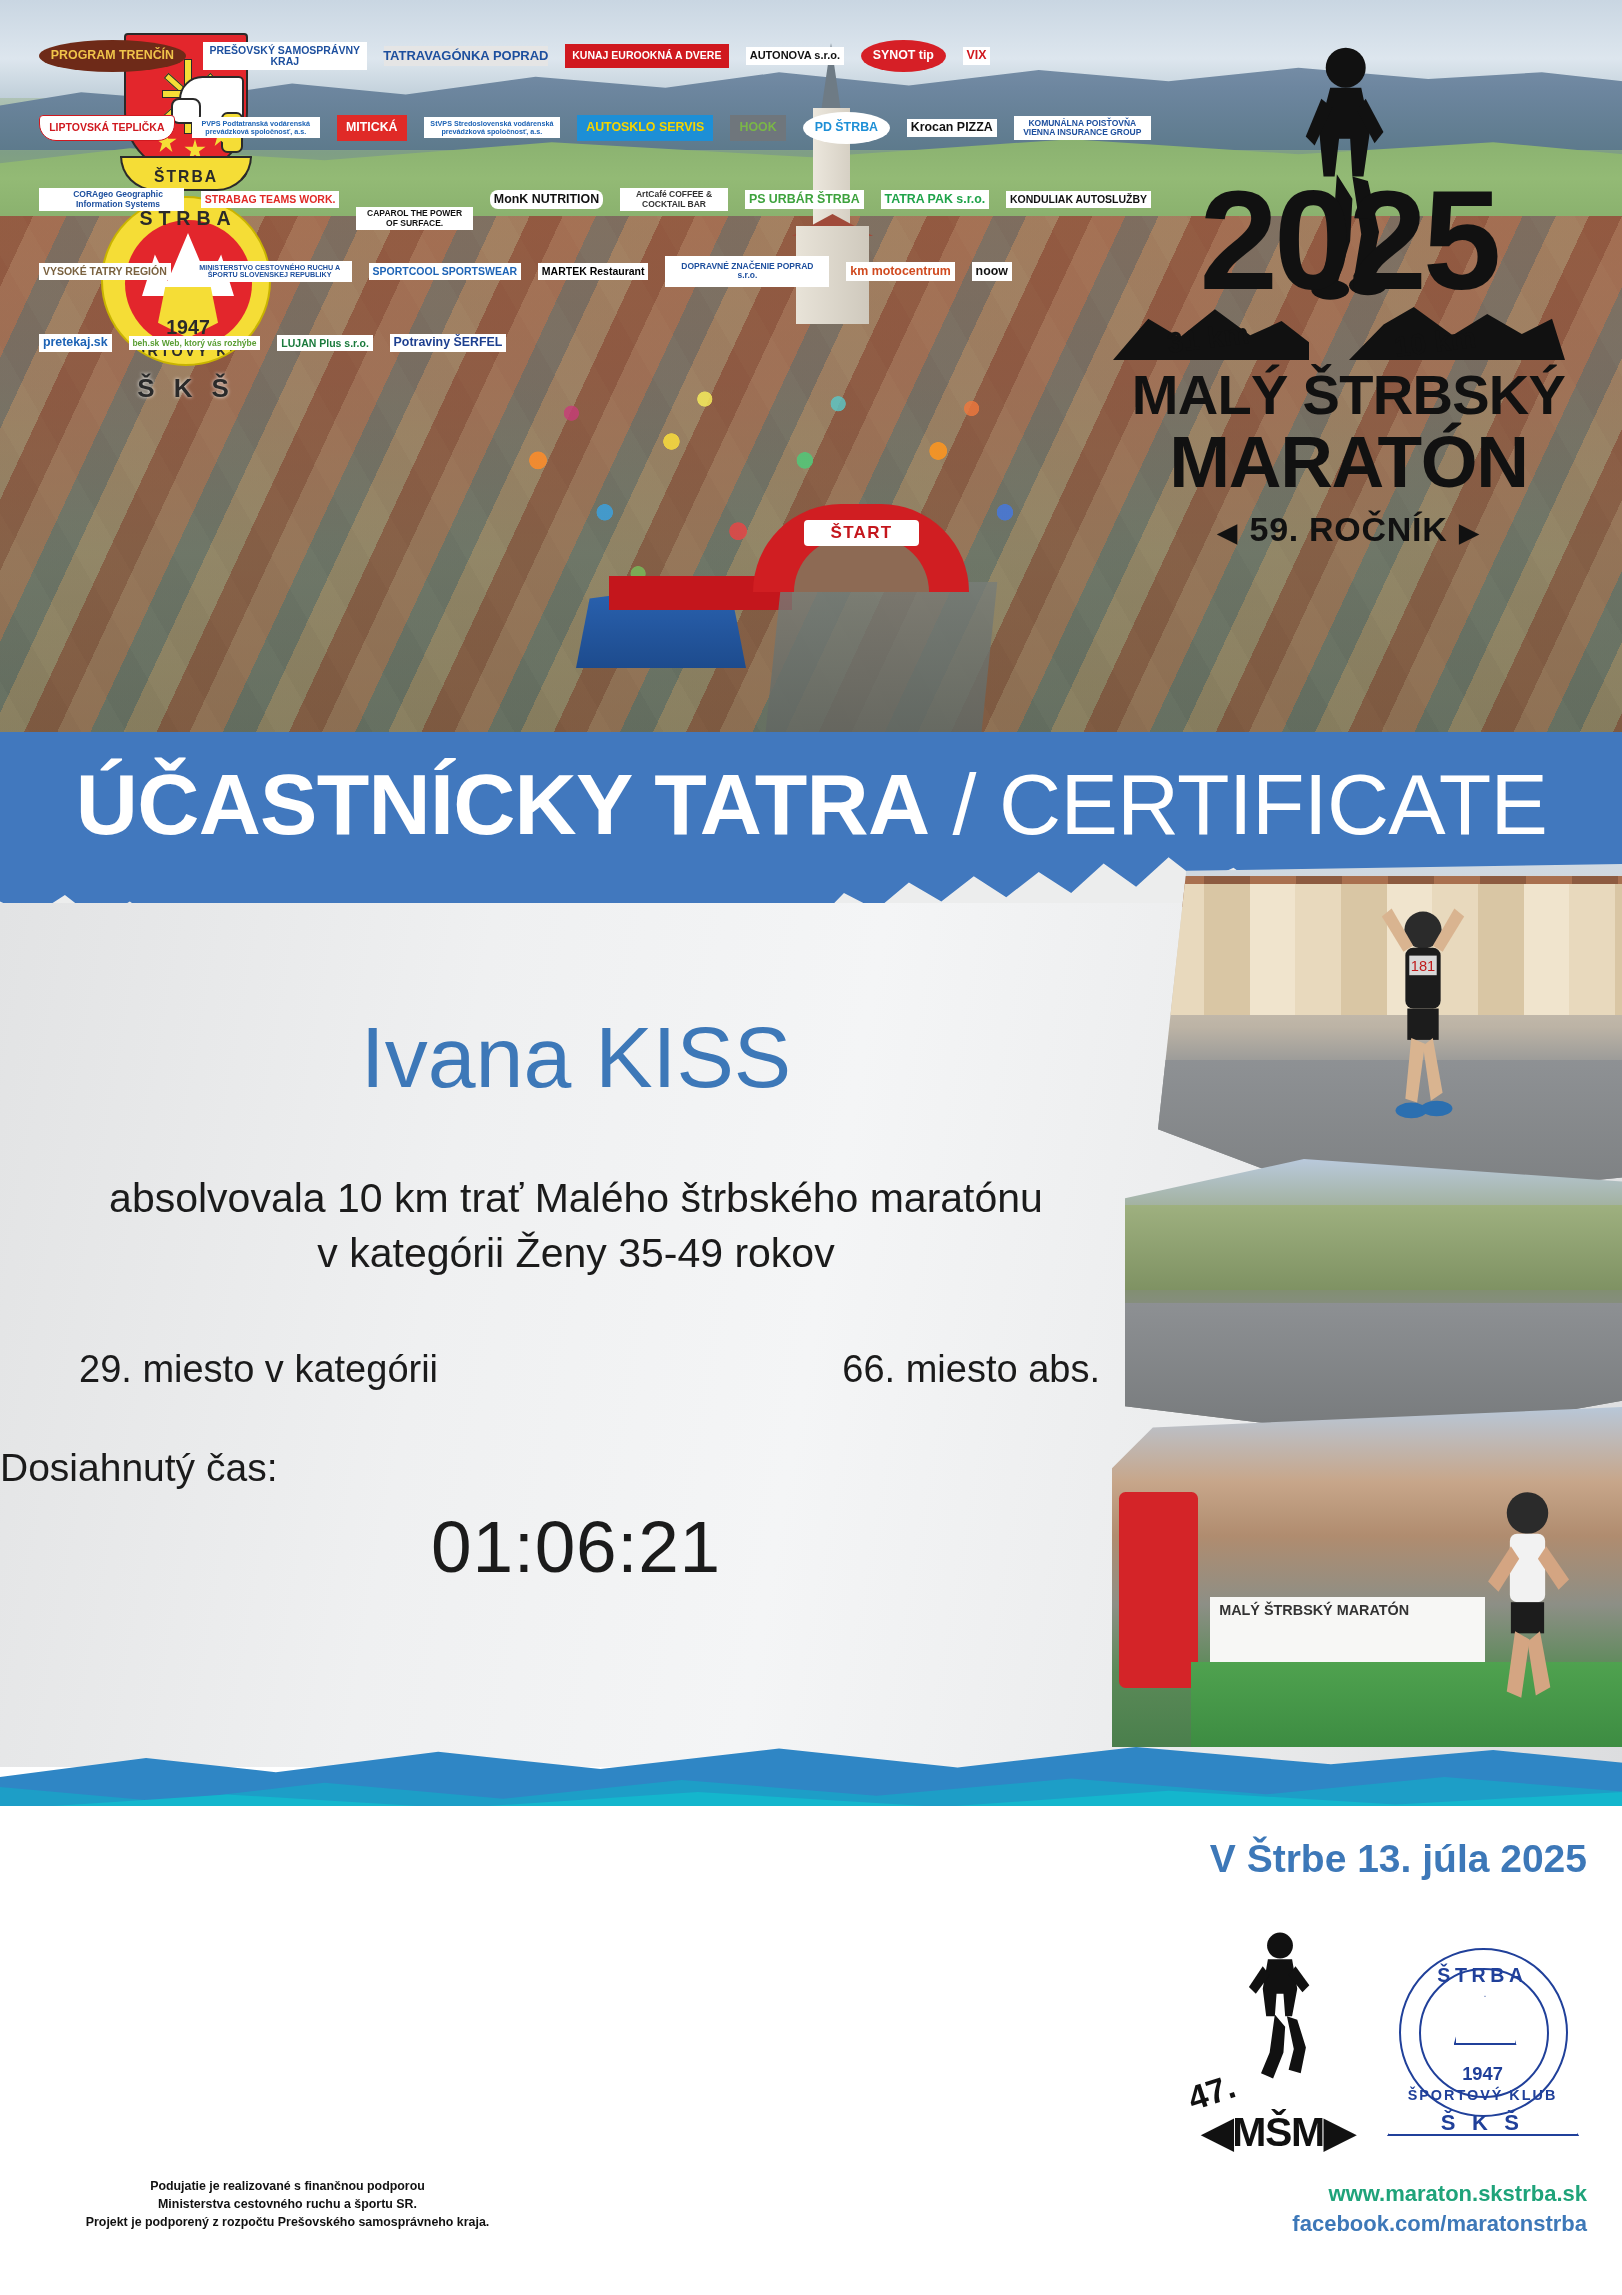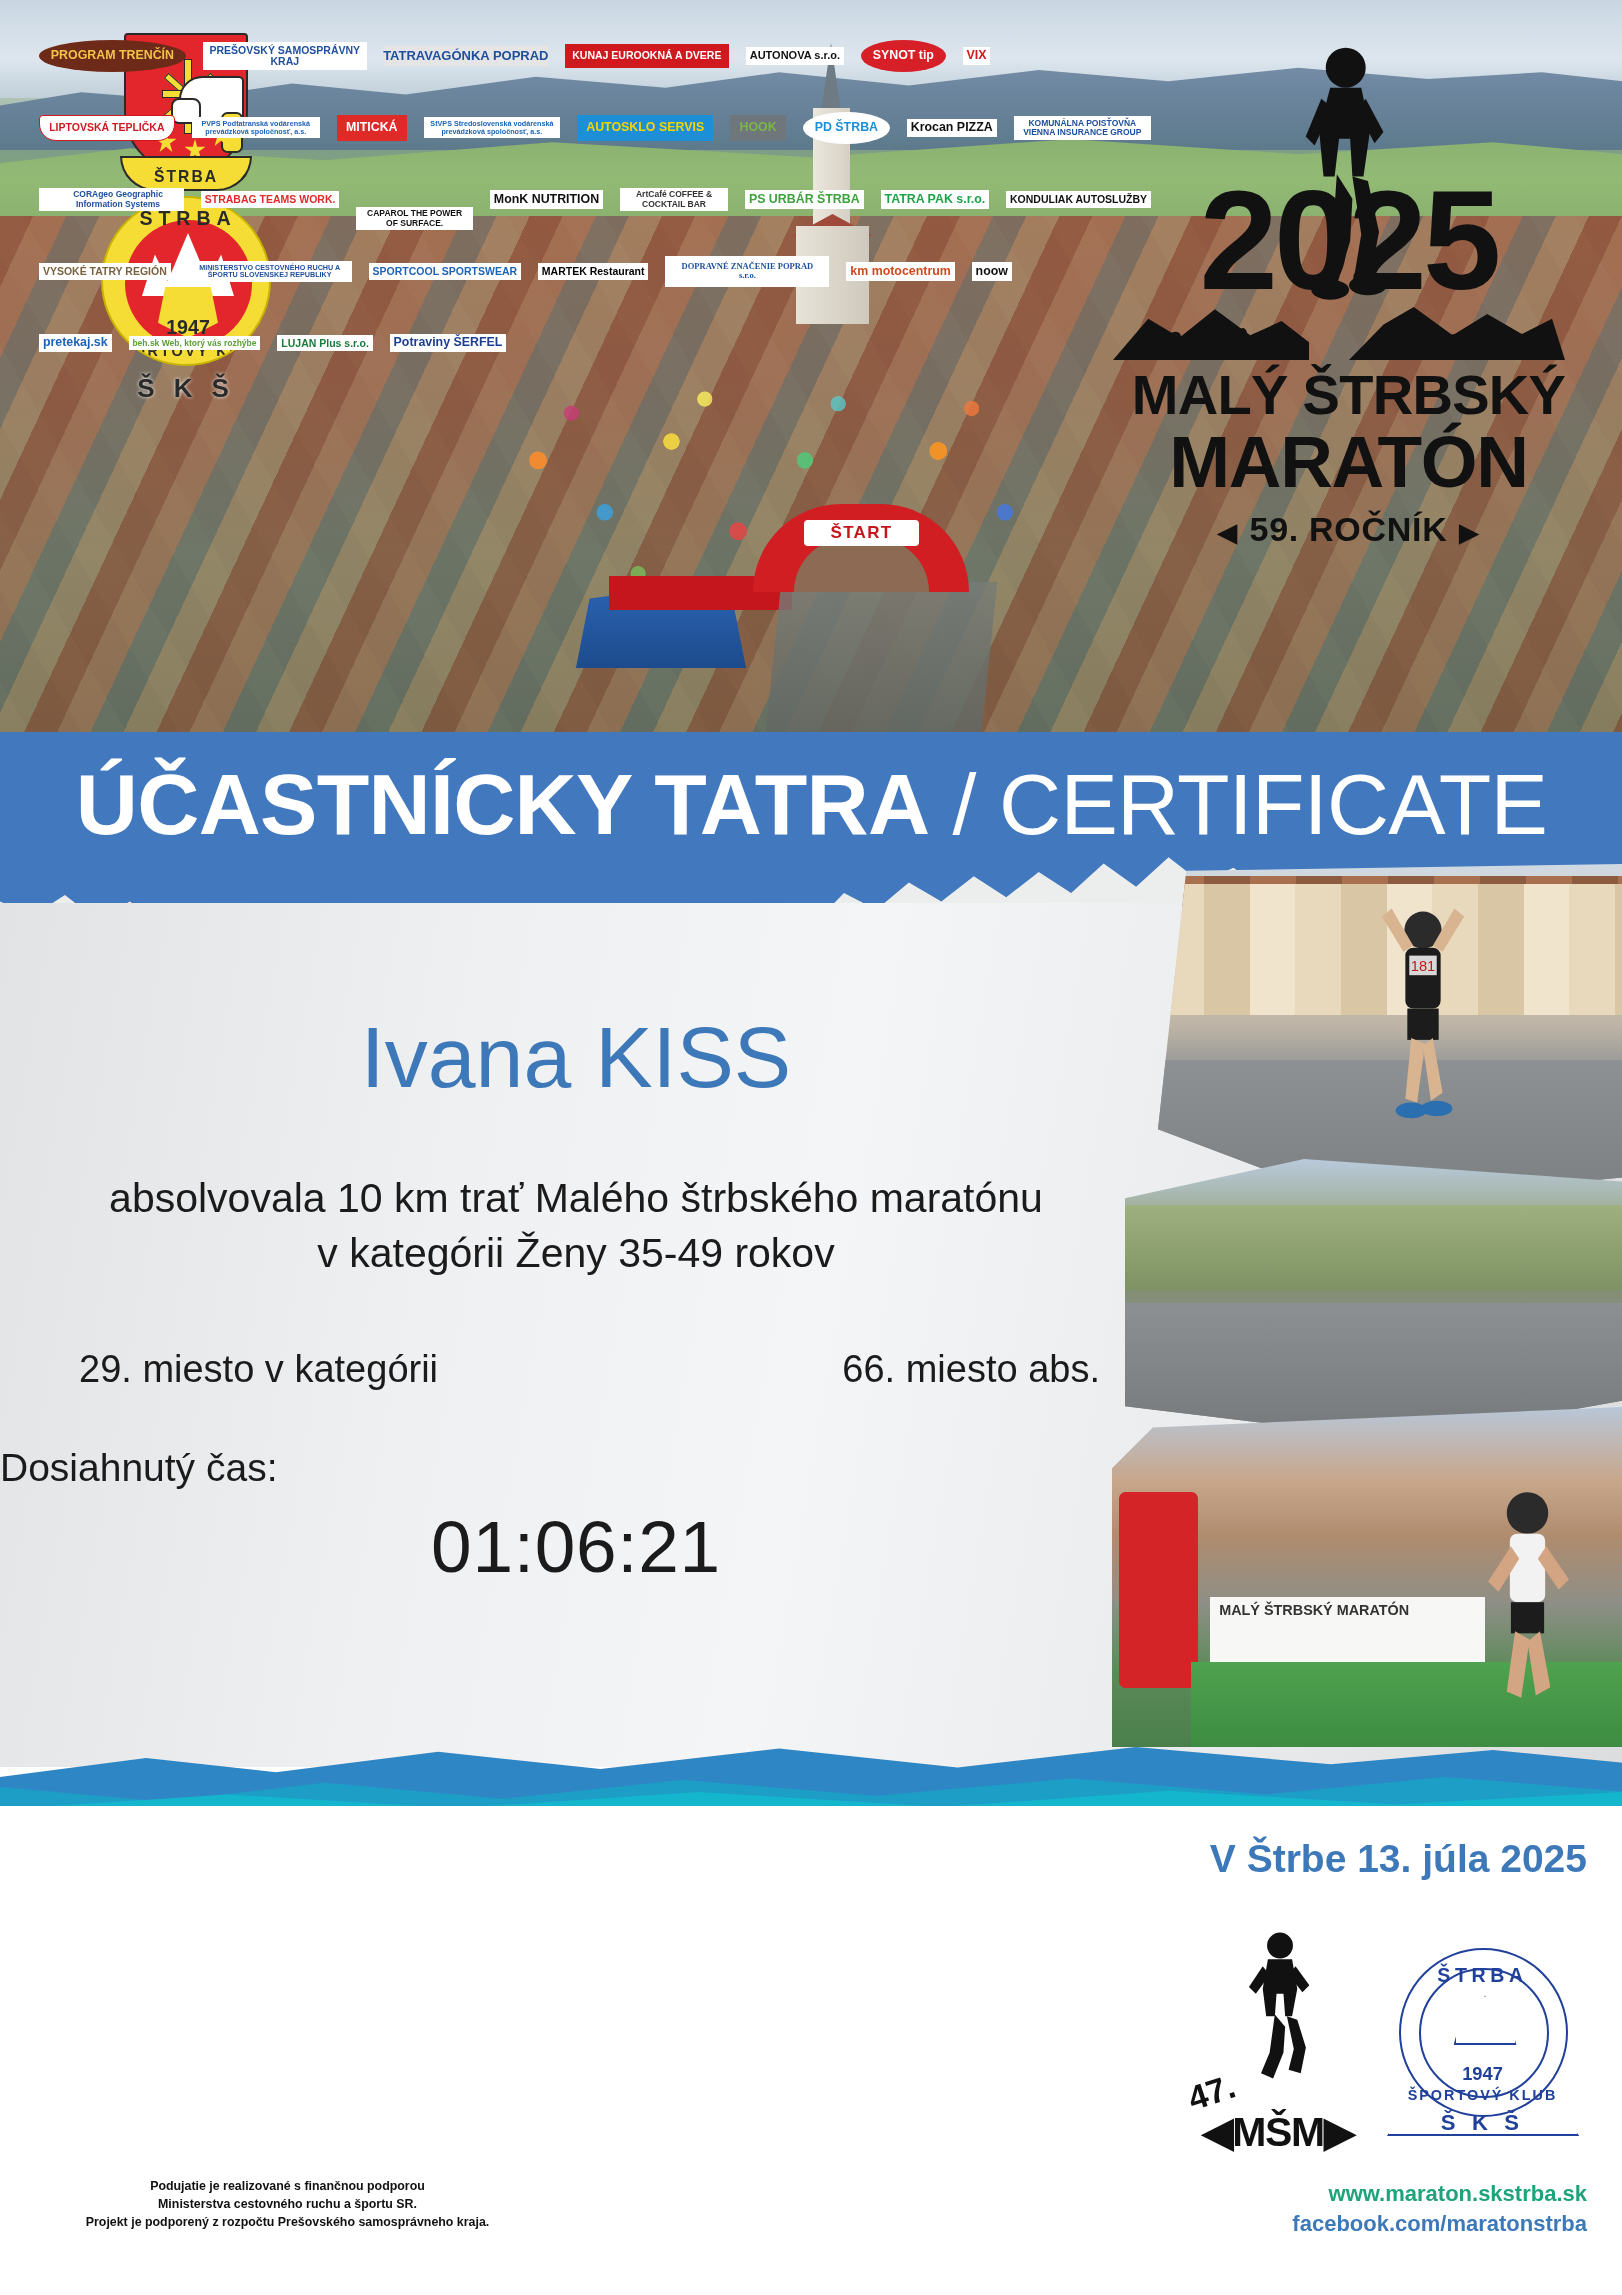--- a/index.html
+++ b/index.html
@@ -571,32 +571,32 @@
         <div class="slogo" style="color: rgb(245, 212, 0); background: rgb(29, 143, 214); padding: 6.5px 9.2px; border: none; font-size: 12.4px; white-space: nowrap; max-width: 164px;">AUTOSKLO SERVIS</div>
         <div class="slogo" style="color: rgb(122, 182, 72); background: rgb(111, 118, 124); padding: 6.5px 9.2px; border: none; font-size: 12.4px; white-space: nowrap; max-width: 164px;">HOOK</div>
         <div class="slogo" style="color: rgb(29, 143, 214); background: rgb(255, 255, 255); border-radius: 50%; padding: 9.2px 11.8px; font-size: 12.4px; white-space: nowrap; max-width: 164px;">PD ŠTRBA</div>
         <div class="slogo" style="color: rgb(17, 17, 17); background: rgb(255, 255, 255); font-size: 12.4px; white-space: nowrap; max-width: 164px;">Krocan PIZZA</div>
         <div class="slogo" style="color: rgb(29, 79, 158); background: rgb(255, 255, 255); font-size: 8.5px; white-space: normal; max-width: 164px;">KOMUNÁLNA POISŤOVŇA VIENNA INSURANCE GROUP</div>
       </div>
       <div class="srow">
         <div class="slogo" style="color: rgb(29, 79, 158); background: rgb(255, 255, 255); font-size: 8.5px; white-space: normal; max-width: 164px; padding-left: 17px;">CORAgeo Geographic Information Systems</div>
         <div class="slogo" style="color: rgb(224, 42, 39); background: rgb(255, 255, 255); font-size: 10.5px; white-space: nowrap; max-width: 164px;">STRABAG TEAMS WORK.</div>
         <div class="slogo" style="color: rgb(17, 17, 17); background: rgb(255, 255, 255); font-size: 8.5px; white-space: normal; max-width: 164px; margin-top: 38px;">CAPAROL THE POWER OF SURFACE.</div>
-        <div class="slogo" style="color: rgb(17, 17, 17); background: rgb(255, 255, 255); font-size: 12.4px; white-space: nowrap; max-width: 164px;">MonK NUTRITION</div>
+        <div class="slogo" style="color: rgb(17, 17, 17); background: rgb(255, 255, 255); font-size: 12.4px; white-space: nowrap; max-width: 164px; border-radius: 8px;">MonK NUTRITION</div>
         <div class="slogo" style="color: rgb(51, 51, 51); background: rgb(255, 255, 255); font-size: 8.5px; white-space: normal; max-width: 164px;">ArtCafé COFFEE &amp; COCKTAIL BAR</div>
         <div class="slogo" style="color: rgb(61, 162, 61); background: rgb(255, 255, 255); font-size: 12.4px; white-space: nowrap; max-width: 164px;">PS URBÁR ŠTRBA</div>
         <div class="slogo" style="color: rgb(31, 163, 74); background: rgb(255, 255, 255); font-size: 12.4px; white-space: nowrap; max-width: 164px;">TATRA PAK s.r.o.</div>
         <div class="slogo" style="color: rgb(17, 17, 17); background: rgb(255, 255, 255); font-size: 10.5px; white-space: nowrap; max-width: 164px;">KONDULIAK AUTOSLUŽBY</div>
       </div>
       <div class="srow">
         <div class="slogo" style="color: rgb(122, 98, 64); background: rgb(255, 255, 255); font-size: 10.5px; white-space: nowrap; max-width: 164px;">VYSOKÉ TATRY REGIÓN</div>
         <div class="slogo" style="color: rgb(29, 79, 158); background: rgb(255, 255, 255); font-size: 7.2px; white-space: normal; max-width: 164px;">MINISTERSTVO CESTOVNÉHO RUCHU A ŠPORTU SLOVENSKEJ REPUBLIKY</div>
         <div class="slogo" style="color: rgb(29, 99, 181); background: rgb(255, 255, 255); font-size: 10.5px; white-space: nowrap; max-width: 164px;">SPORTCOOL SPORTSWEAR</div>
         <div class="slogo" style="background: rgb(255, 255, 255); font-size: 10.5px; white-space: nowrap; max-width: 164px;">MARTEK Restaurant</div>
-        <div class="slogo" style="color: rgb(29, 79, 158); background: rgb(255, 255, 255); padding: 6.5px 9.2px; font-size: 8.5px; white-space: normal; max-width: 164px; font-family: Liberation Serif, serif;">DOPRAVNÉ ZNAČENIE POPRAD s.r.o.</div>
+        <div class="slogo" style="color: rgb(29, 79, 158); background: rgb(255, 255, 255); padding: 6.5px 9.2px; font-size: 8.5px; white-space: normal; max-width: 164px;">DOPRAVNÉ ZNAČENIE POPRAD s.r.o.</div>
         <div class="slogo" style="color: rgb(208, 74, 31); background: rgb(255, 255, 255); font-size: 12.4px; white-space: nowrap; max-width: 164px;">km motocentrum</div>
         <div class="slogo" style="color: rgb(17, 17, 17); background: rgb(255, 255, 255); font-size: 12.4px; white-space: nowrap; max-width: 164px;">noow</div>
       </div>
       <div class="srow">
         <div class="slogo" style="color: rgb(29, 99, 181); background: rgb(255, 255, 255); font-size: 12.4px; white-space: nowrap; max-width: 164px;">pretekaj.sk</div>
         <div class="slogo" style="color: rgb(90, 158, 52); background: rgb(255, 255, 255); font-size: 8.5px; white-space: normal; max-width: 164px;">beh.sk Web, ktorý vás rozhýbe</div>
         <div class="slogo" style="color: rgb(26, 122, 60); background: rgb(255, 255, 255); font-size: 10.5px; white-space: nowrap; max-width: 164px;">LUJAN Plus s.r.o.</div>
         <div class="slogo" style="color: rgb(29, 63, 143); background: rgb(255, 255, 255); font-size: 12.4px; white-space: nowrap; max-width: 164px;">Potraviny ŠERFEL</div>
       </div>
     </div>

